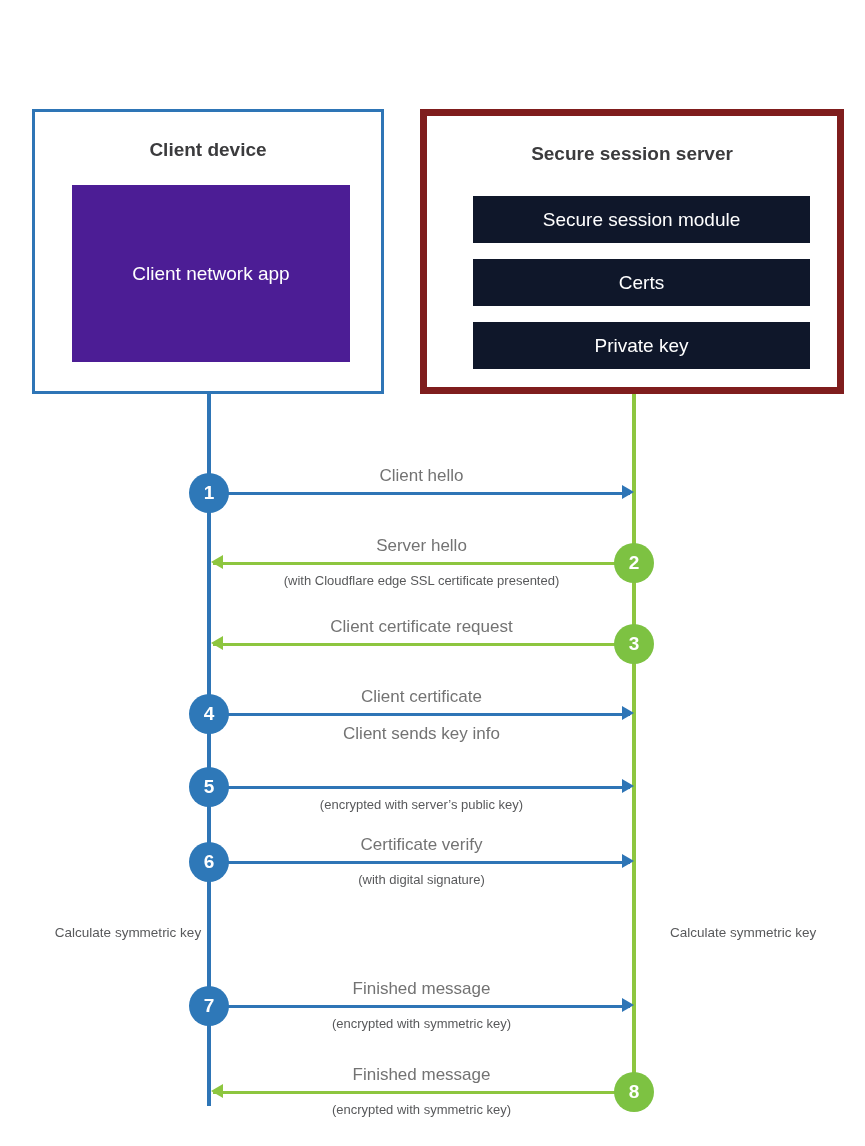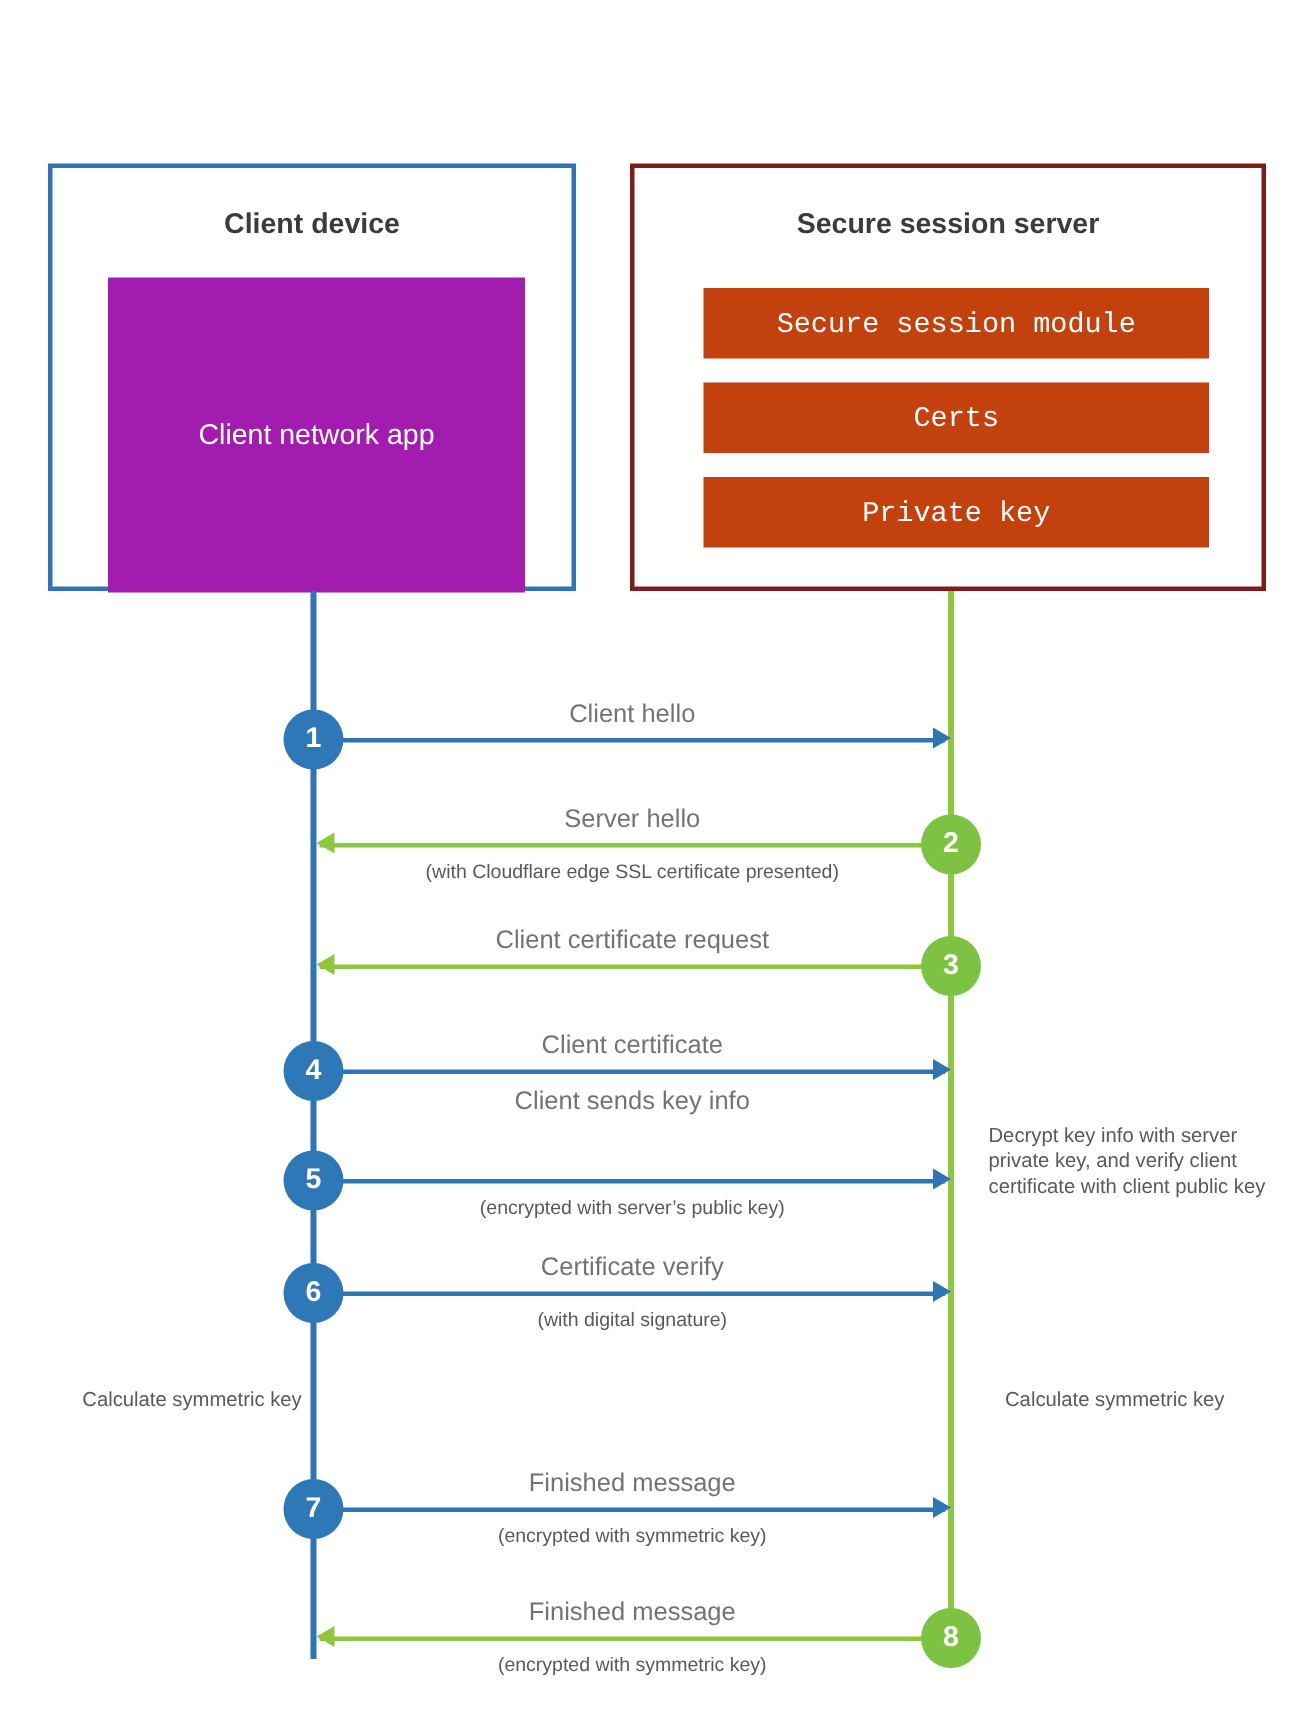--- a/index.html
+++ b/index.html
@@ -16,39 +16,39 @@
   
   .title{
     position:absolute;left:30px;top:18px;
     font-size:27px;font-weight:400;color:#6d6e71;
     letter-spacing:.1px;white-space:nowrap;
   }
 
   
   .actor-box{position:absolute;background:#ffffff;box-sizing:border-box;}
   #client-box{left:32px;top:109px;width:352px;height:285px;border:3px solid #2e75b6;}
-  #server-box{left:420px;top:109px;width:424px;height:285px;border:3px solid #7f1d1d;}
+  #server-box{left:420px;top:109px;width:424px;height:285px;border:7px solid #7f1d1d;}
 
   .actor-title{
     position:absolute;left:0;right:0;top:27px;
     text-align:center;font-size:19px;font-weight:700;color:#3b3b3d;
   }
 
   #client-app{
-    position:absolute;left:37px;top:73px;width:278px;height:210px;
-    background:#a21caf;
+    position:absolute;left:37px;top:73px;width:278px;height:177px;
+    background:#4c1d95;
     display:flex;align-items:center;justify-content:center;
     text-align:center;color:#ffffff;font-size:19px;line-height:27px;
   }
 
   .server-item{
     position:absolute;left:46px;width:337px;height:47px;
-    background:#c2410c;
+    background:#0f172a;
     display:flex;align-items:center;justify-content:center;
-    color:#ffffff;font-size:19px;font-family:Liberation Mono, monospace;
+    color:#ffffff;font-size:19px;
   }
   #server-item-0{top:80px;}
   #server-item-1{top:143px;}
   #server-item-2{top:206px;}
 
   
   .lifeline{position:absolute;width:4px;}
   #lifeline-client{left:207px;top:394px;height:712px;background:#2e75b6;}
   #lifeline-server{left:632px;top:394px;height:699px;background:#8dc63f;}
 
@@ -139,17 +139,16 @@
       <div class="step-circle blue" style="left: 189px; top: 986px;">7</div>
       <div class="msg-label" style="left: 209px; width: 425px; top: 979px;">Finished message</div>
       <div class="msg-sub" style="left: 209px; width: 425px; top: 1016px;">(encrypted with symmetric key)</div>
       <div class="arrow-line green" style="left: 213px; top: 1091px; width: 421px;"></div>
       <div class="arrow-head left green" style="top: 1084px; left: 211px;"></div>
       <div class="step-circle green" style="left: 614px; top: 1072px;">8</div>
       <div class="msg-label" style="left: 209px; width: 425px; top: 1065px;">Finished message</div>
       <div class="msg-sub" style="left: 209px; width: 425px; top: 1102px;">(encrypted with symmetric key)</div>
     </div>
 
-  <div class="side-note" id="note-decrypt">Decrypt key info with server private key, and verify client certificate with client public key</div>
   <div class="side-note" id="note-calc-client">Calculate symmetric key</div>
   <div class="side-note" id="note-calc-server">Calculate symmetric key</div>
 
 </div>
 
 </body></html>

